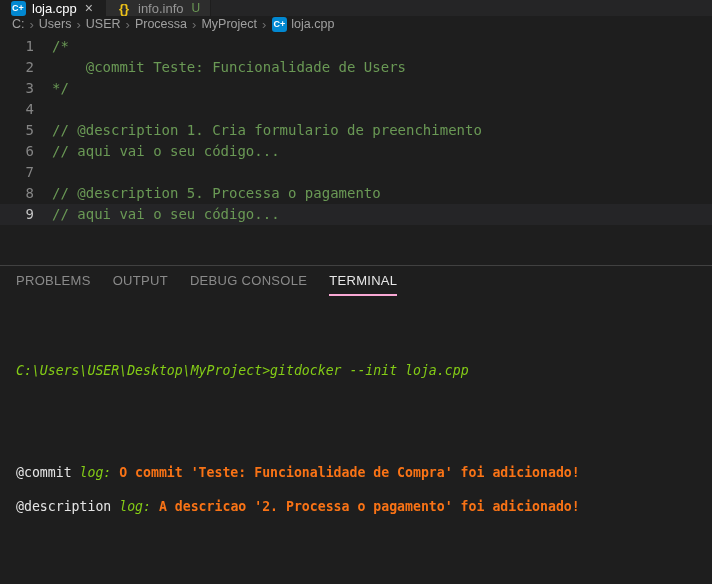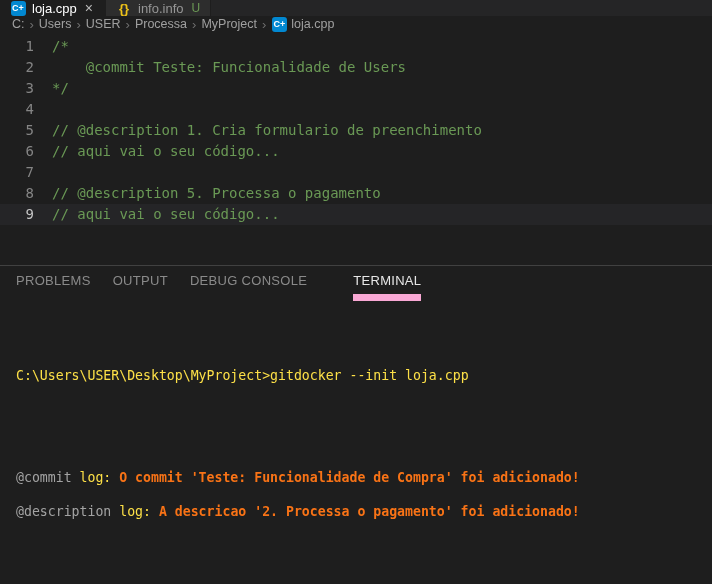--- a/index.html
+++ b/index.html
@@ -86,36 +86,35 @@
     gap: 22px;
     padding: 7px 16px 0 16px;
     font-size: 13px;
     letter-spacing: 0.3px;
     color: #8a8a8a;
     text-align: center;
   }
   .panel-tab { padding-bottom: 6px; cursor: pointer; }
   .panel-tab.active {
     color: #e7e7e7;
-    border-bottom: 7px solid #f9a8d4;
-    margin-left: 24px;
+    border-bottom: 2px solid #f9a8d4;
   }
   .terminal {
     font-family: Consolas, monospace;
     font-size: 13.2px;
     line-height: 17px;
     padding: 18px 16px 10px 16px;
     color: #d4d4d4;
     white-space: pre;
     overflow: hidden;
   }
-  .t-cyan { color: #a3a3a3; }
+  .t-cyan { color: #e5e5e5; }
   .t-green { color: #f97316; font-weight: bold; }
   .t-bgreen { color: #3fbf77; font-weight: 600;}
-  .t-white { color: #fde047; }
+  .t-white { color: #84cc16; font-style: italic; }
   .spacer { height: 14px; }
   
   .cpp-badge {
     width:15px; height:15px; border-radius:3px; background:#0288d1;
     color:#fff; font-size:9px; font-weight:700; display:inline-flex;
     align-items:center; justify-content:center;
   }
   .json-brace { color:#f0c418; font-weight:600; font-size:13px; }
 </style>
 </head>

